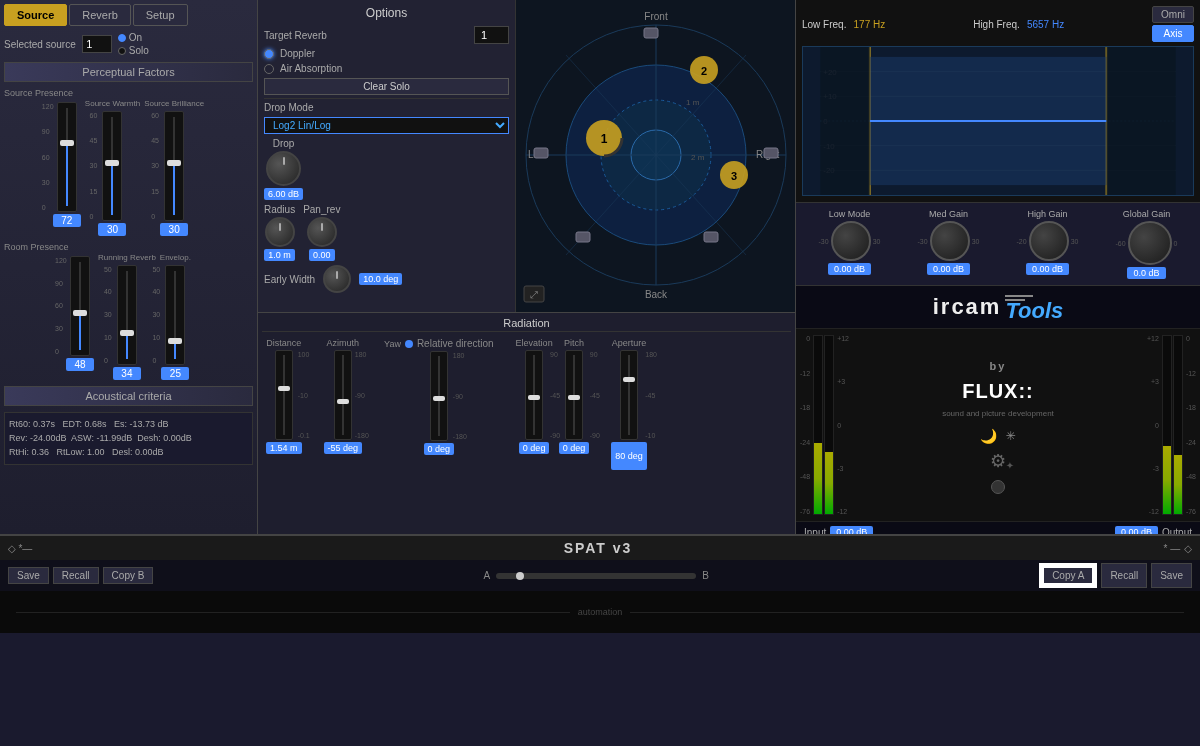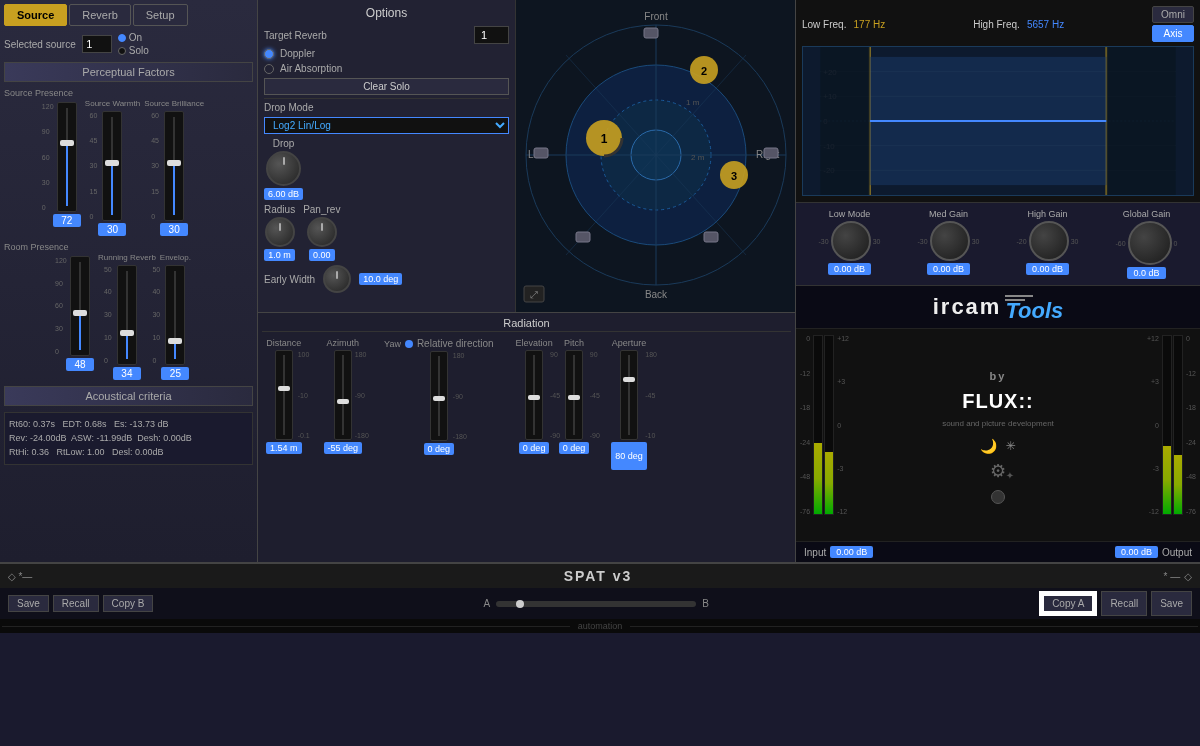--- a/index.html
+++ b/index.html
@@ -926,21 +926,21 @@
         <span style="font-size:10px;color:#888;">B</span>
       </div>
 
       <div style="display:flex;gap:4px;">
         <button style="padding:2px 8px;background:#2a2a3e;border:5px solid #ffffff;color:#aaa;font-size:10px;cursor:pointer;">Copy A</button>
         <button style="padding:2px 8px;background:#2a2a3e;border:1px solid #444;color:#aaa;font-size:10px;cursor:pointer;">Recall</button>
         <button style="padding:2px 8px;background:#2a2a3e;border:1px solid #444;color:#aaa;font-size:10px;cursor:pointer;">Save</button>
       </div>
     </div>
 
-    <div style="background:#0a0a0a;text-align:center;padding:2px;font-size:9px;color:#444;">
+    <div style="background:#0a0a0a;text-align:center;padding:16px;font-size:9px;color:#444;">
       <div style="display:flex;align-items:center;justify-content:center;gap:8px;">
         <div style="flex:1;height:1px;background:#222;"></div>
         <span>automation</span>
         <div style="flex:1;height:1px;background:#222;"></div>
       </div>
     </div>
   </div>
 </div>
 
 </body></html>

